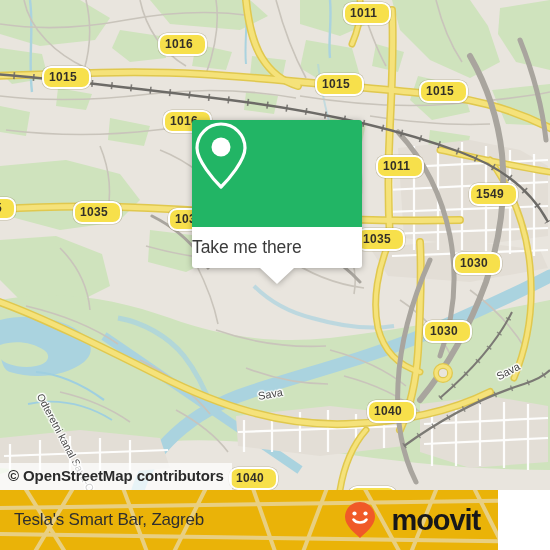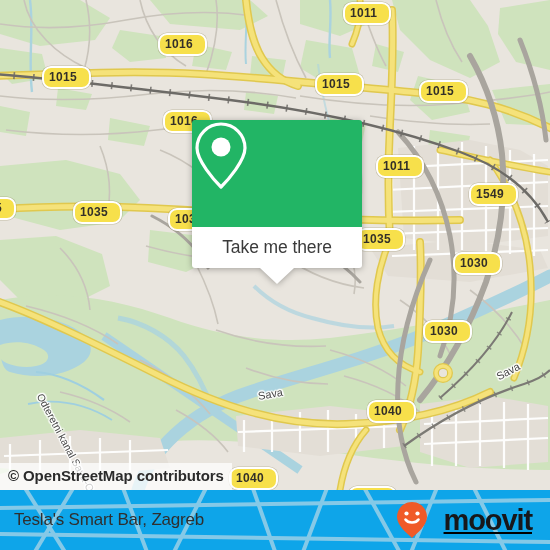--- a/index.html
+++ b/index.html
@@ -68,64 +68,63 @@
   #popup-green {
     background:#22b565;
     border-radius:3px 3px 0 0;
     height:107px;
     display:flex; align-items:center; justify-content:center;
   }
   #popup-white {
     background:#ffffff;
     border-radius:0 0 3px 3px;
     height:41px;
-    display:flex; align-items:center; justify-content:center;
+    display:flex; align-items:center; 
     position:relative;
   }
   #popup-label {
     color:#3b3b3b;
     font-size:17.5px;
     letter-spacing:-0.1px;
   }
   #popup-tail {
     position:absolute;
     left:50%; top:100%;
     transform:translateX(-50%);
     width:0; height:0;
     border-left:17px solid transparent;
     border-right:17px solid transparent;
     border-top:16px solid #ffffff;
   }
 
   
   #bottombar {
     position:absolute; left:0; top:490px;
-    width:550px; height:60px;
-    background:#0ea5e9;
+    width:498px; height:60px;
+    background:#eab308;
     display:flex; align-items:center;
     overflow:hidden;
   }
   #bottombar-watermark {
     position:absolute; left:0; top:0; width:550px; height:60px;
     opacity:.55; pointer-events:none;
   }
   #place-title {
     position:relative;
     margin-left:14px;
     font-size:17px;
     color:#2f2f2f;
     letter-spacing:-0.2px;
     z-index:2;
   }
   #brand {
     position:absolute; right:18px; top:50%;
     transform:translateY(-50%);
     display:flex; align-items:center; gap:16px;
     z-index:2;
-    text-decoration:underline;
   }
   #brand-word {
     font-size:29px;
     font-weight:bold;
     color:#17171a;
     letter-spacing:-1.1px;
     line-height:1;
   }
 </style>
 </head>

